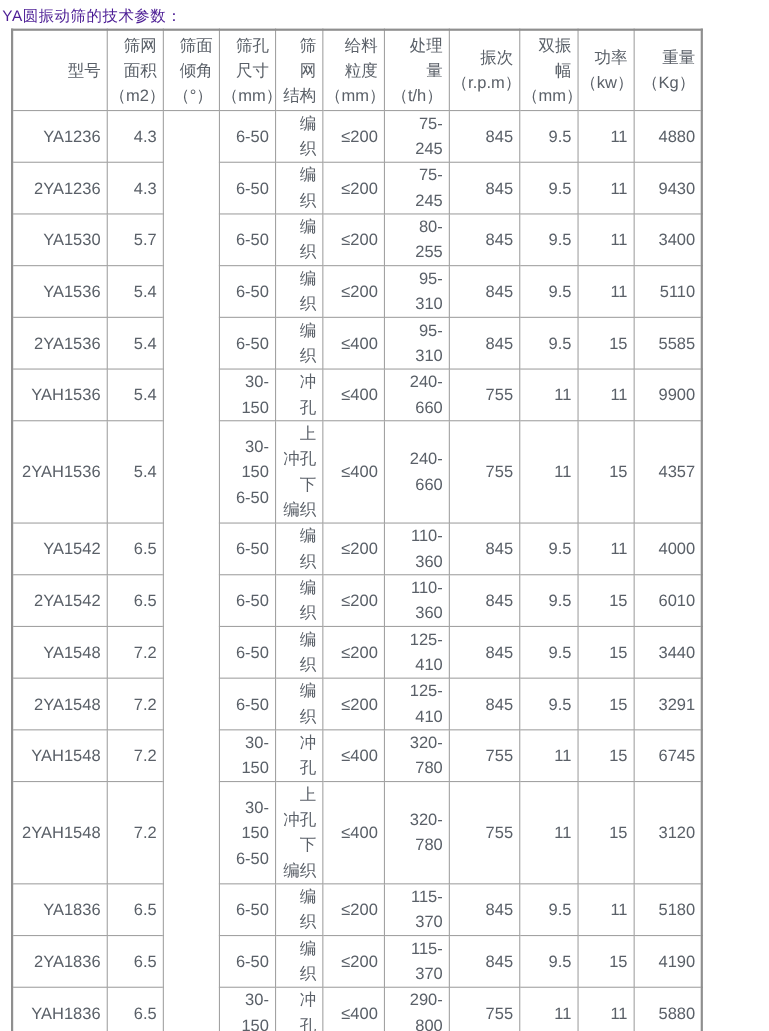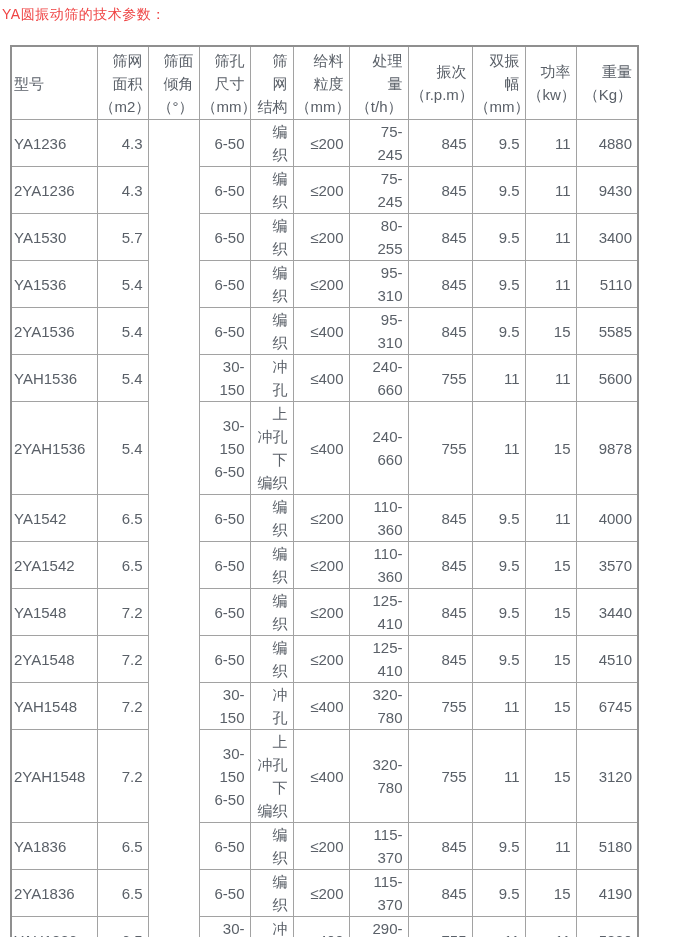--- a/index.html
+++ b/index.html
@@ -2,22 +2,22 @@
 <html><head>
 <meta charset="utf-8">
 <style>
   html, body { background: #ffffff; }
   body {
     margin: 2px 0 0 2px;
     font-family: "Liberation Sans", "DejaVu Sans", sans-serif;
   }
   .page-title {
     font-size: 14px;
-    color: #ef4444;
-    margin: 4px 0 21px 0;
+    color: #4c1d95;
+    margin: 4px 0 2px 0;
     letter-spacing: 0.5px;
   }
   table.specs {
     border-collapse: collapse;
     table-layout: fixed;
     width: 628px;
     margin-left: 8px;
     border: 2px solid #8f8f8f;
   }
   table.specs th,
@@ -28,21 +28,21 @@
     color: #5a6068;
     text-align: right;
     vertical-align: middle;
     white-space: pre-line;
     padding: 0 5px 0 2px;
     line-height: 23px;
     overflow: hidden;
   }
   table.specs th { height: 72px; }
   table.specs td { height: 45px; }
-  table.specs .col-model { text-align: left; }
+  table.specs .col-model { text-align: right; }
   table.specs td.incline-cell { border-top: 1px solid #a2a2a2; }
 </style>
 </head>
 <body>
 
 <p class="page-title">YA圆振动筛的技术参数：</p>
 
 <table class="specs">
   <colgroup>
     <col style="width:86px">
@@ -167,39 +167,39 @@
         <td>30-
 150</td>
         <td>冲
 孔</td>
         <td>≤400</td>
         <td>240-
 660</td>
         <td>755</td>
         <td>11</td>
         <td>11</td>
-        <td>5600</td>
+        <td>9900</td>
       </tr>
       <tr>
         <td class="col-model">2YAH1536</td>
         <td>5.4</td>
         <td>30-
 150
 6-50</td>
         <td>上
 冲孔
 下
 编织</td>
         <td>≤400</td>
         <td>240-
 660</td>
         <td>755</td>
         <td>11</td>
         <td>15</td>
-        <td>9878</td>
+        <td>4357</td>
       </tr>
       <tr>
         <td class="col-model">YA1542</td>
         <td>6.5</td>
         <td>6-50</td>
         <td>编
 织</td>
         <td>≤200</td>
         <td>110-
 360</td>
@@ -213,21 +213,21 @@
         <td>6.5</td>
         <td>6-50</td>
         <td>编
 织</td>
         <td>≤200</td>
         <td>110-
 360</td>
         <td>845</td>
         <td>9.5</td>
         <td>15</td>
-        <td>3570</td>
+        <td>6010</td>
       </tr>
       <tr>
         <td class="col-model">YA1548</td>
         <td>7.2</td>
         <td>6-50</td>
         <td>编
 织</td>
         <td>≤200</td>
         <td>125-
 410</td>
@@ -241,21 +241,21 @@
         <td>7.2</td>
         <td>6-50</td>
         <td>编
 织</td>
         <td>≤200</td>
         <td>125-
 410</td>
         <td>845</td>
         <td>9.5</td>
         <td>15</td>
-        <td>4510</td>
+        <td>3291</td>
       </tr>
       <tr>
         <td class="col-model">YAH1548</td>
         <td>7.2</td>
         <td>30-
 150</td>
         <td>冲
 孔</td>
         <td>≤400</td>
         <td>320-

